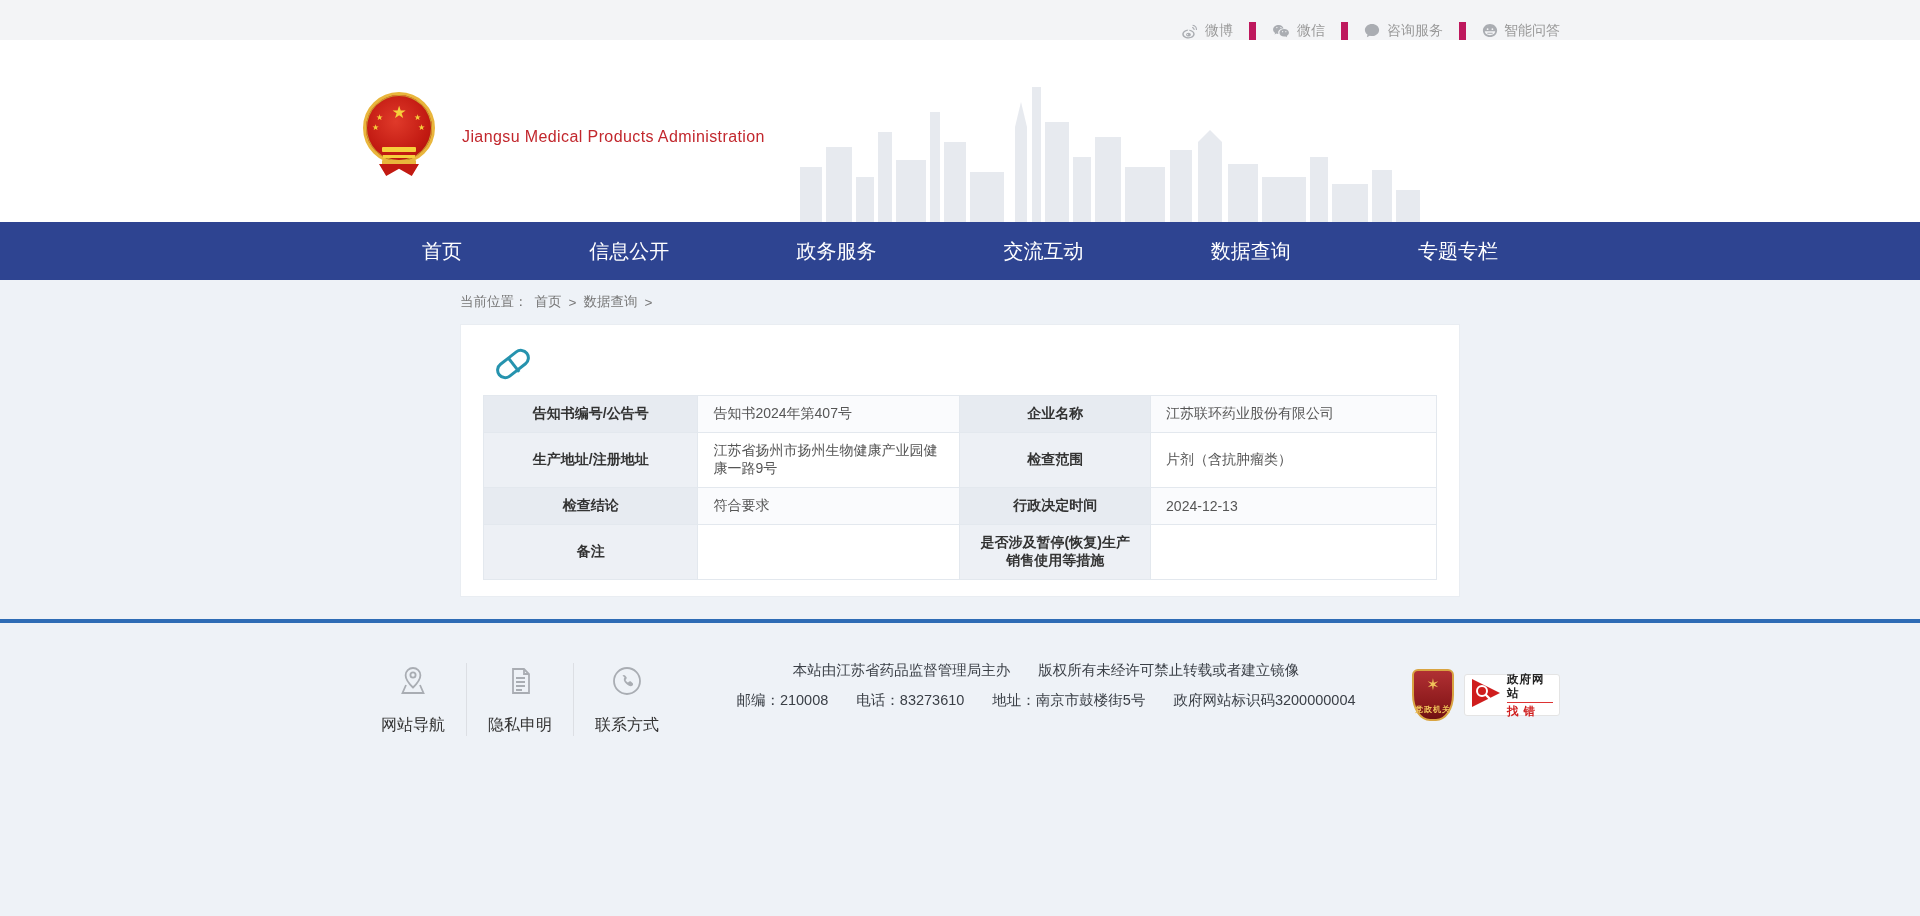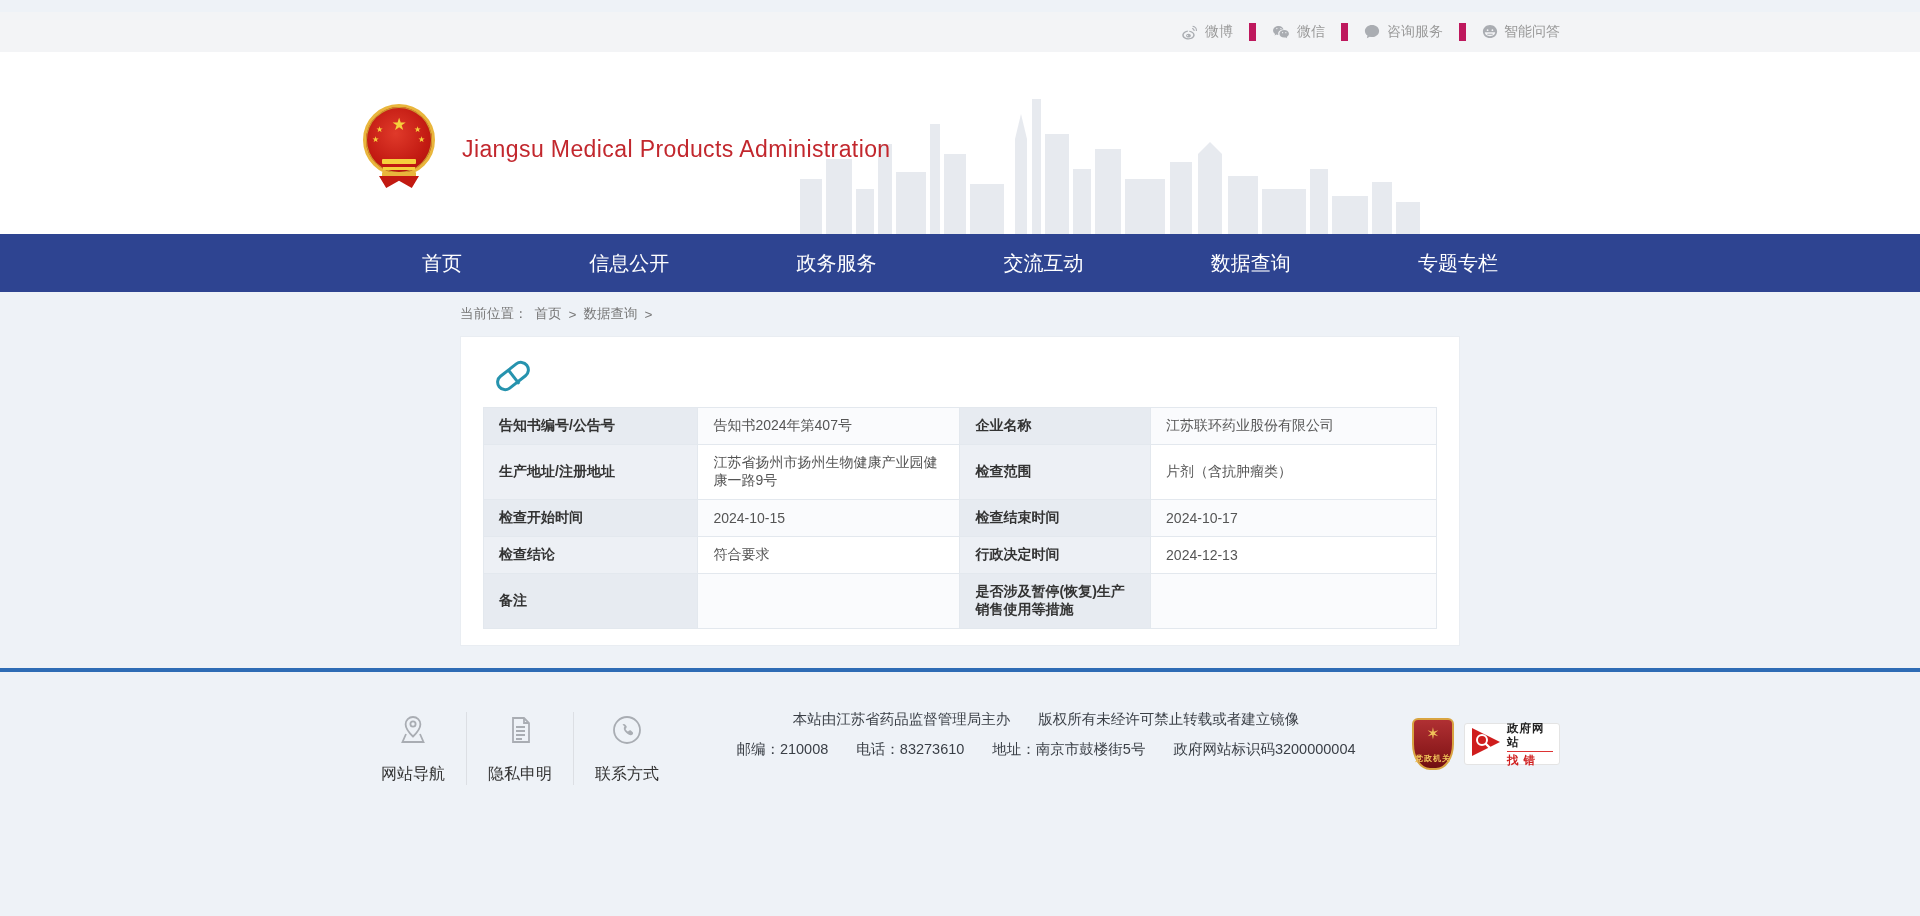--- a/index.html
+++ b/index.html
@@ -1,22 +1,22 @@
 <!DOCTYPE html>
 <html><head>
 <meta charset="utf-8">
 <style>
   * { margin:0; padding:0; box-sizing:border-box; }
   html,body { width:1920px; height:916px; overflow:hidden;
     font-family:"Liberation Sans","DejaVu Sans",sans-serif; background:#eef2f7; }
 
   
   .topbar { height:40px; background:#f3f4f6; }
-  .topbar-inner { width:1200px; margin:12px auto; height:100%;
-    display:flex; align-items:center; justify-content:flex-end; }
+  .topbar-inner { width:1200px; margin:0 auto; height:100%;
+    display:flex; align-items:flex-end; justify-content:flex-end; }
   .topbar-item { display:flex; align-items:center; gap:7px; color:#9a9a9a;
     font-size:14px; padding:0 16px; cursor:pointer; }
   .topbar-item + .topbar-item { border-left:7px solid #be185d; }
   .topbar-item:last-child { padding-right:0;gap:6px; }
   .topbar-item svg { display:block; }
 
   
   .header { height:182px; background:#ffffff; position:relative; }
   .header-inner { width:1200px; margin:0 auto; height:100%; position:relative; }
   .skyline { position:absolute; left:440px; bottom:0; opacity:.75; }
@@ -28,21 +28,21 @@
   .emblem-star-big { position:absolute; left:50%; top:14px; transform:translateX(-50%);
     color:#f6d03c; font-size:17px; line-height:1; }
   .emblem-star-s { position:absolute; color:#f6d03c; font-size:8px; line-height:1; }
   .emblem-gate { position:absolute; left:50%; bottom:24px; transform:translateX(-50%);
     width:34px; height:5px; background:#f6d03c; border-radius:1px;
     box-shadow:0 7px 0 -1px #f6d03c, 0 13px 0 0 #e9b63c; }
   .emblem-ribbon { position:absolute; left:50%; bottom:0; transform:translateX(-50%);
     width:40px; height:12px; background:#c21a12;
     clip-path:polygon(0 0,100% 0,82% 100%,50% 40%,18% 100%); }
   .brand-text .cn { font-size:35px; font-weight:bold; color:#c2272d; letter-spacing:3px; }
-  .brand-text .en { font-size:23px; color:#c2272d; margin-top:8px; letter-spacing:.4px; }
+  .brand-text .en { font-size:16px; color:#c2272d; margin-top:8px; letter-spacing:.4px; }
 
   
   .nav { height:58px; background:#2e4491; }
   .nav-inner { width:1200px; margin:0 auto; height:100%; display:flex;
     align-items:center; justify-content:space-between; padding:0 62px; }
   .nav-item { color:#ffffff; font-size:20px; text-decoration:none; cursor:pointer; }
 
   
   .breadcrumb-bar { width:1000px; margin:0 auto; height:44px;
     display:flex; align-items:center; }
@@ -53,21 +53,21 @@
   .content-wrap { width:1000px; margin:0 auto; padding-bottom:22px; }
   .card { background:#ffffff; border:1px solid #e9edf2; padding:16px 22px 16px 22px; }
   .pill-icon { width:46px; height:40px; position:relative; margin:4px 0 10px 8px; }
   .pill-body { position:absolute; left:3px; top:10px; width:38px; height:18px;
     border:3px solid #2693ae; border-radius:11px; transform:rotate(-38deg); }
   .pill-divider { position:absolute; left:50%; top:-1px; width:3px; height:17px;
     background:#2693ae; transform:translateX(-50%); }
   table.record { width:100%; border-collapse:collapse; table-layout:fixed; }
   table.record td { border:1px solid #e3e8ee; font-size:14px; padding:9px 15px;
     vertical-align:middle; word-break:break-all; }
-  td.lbl { background:#e9edf2; color:#333; text-align:left; font-weight:bold; width:22.5%; }
+  td.lbl { background:#e9edf2; color:#333; text-align:center; font-weight:bold; width:22.5%; }
   td.val { background:#ffffff; color:#555; text-align:left; }
   td.val1 { width:27.5%; } td.lbl2 { width:20%; } td.val2 { width:30%; }
   tr:nth-child(odd) td.lbl { background:#e7ebf1; }
   tr:nth-child(odd) td.val { background:#fafbfd; }
   tr:nth-child(even) td.lbl { background:#edf0f5; }
   tr.tall td { height:52px; }
 
   
   .footer-divider { height:4px; background:#2e6cb5; }
   .footer { background:#eef2f7; padding:34px 0 0 0; }
@@ -219,26 +219,20 @@
           <td class="lbl lbl2">企业名称</td>
           <td class="val val2">江苏联环药业股份有限公司</td>
         </tr>
         <tr>
           <td class="lbl lbl1">生产地址/注册地址</td>
           <td class="val val1">江苏省扬州市扬州生物健康产业园健康一路9号</td>
           <td class="lbl lbl2">检查范围</td>
           <td class="val val2">片剂（含抗肿瘤类）</td>
         </tr>
         <tr>
-          <td class="lbl lbl1">检查开始时间</td>
-          <td class="val val1">2024-10-15</td>
-          <td class="lbl lbl2">检查结束时间</td>
-          <td class="val val2">2024-10-17</td>
-        </tr>
-        <tr>
           <td class="lbl lbl1">检查结论</td>
           <td class="val val1">符合要求</td>
           <td class="lbl lbl2">行政决定时间</td>
           <td class="val val2">2024-12-13</td>
         </tr>
         <tr class="tall">
           <td class="lbl lbl1">备注</td>
           <td class="val val1"></td>
           <td class="lbl lbl2">是否涉及暂停(恢复)生产销售使用等措施</td>
           <td class="val val2"></td>

